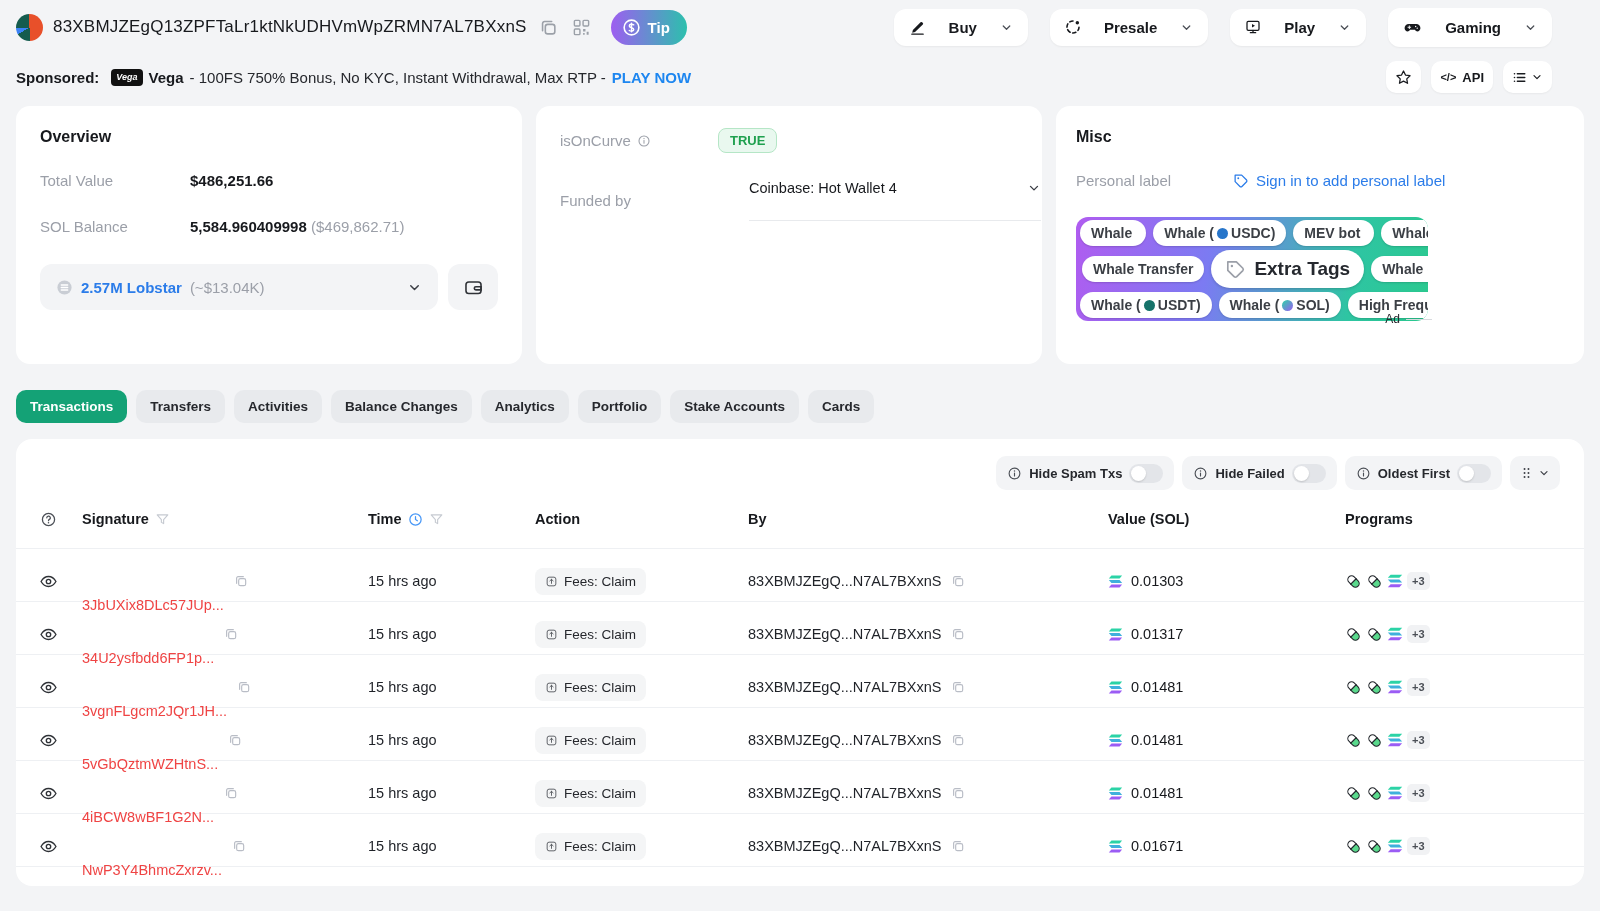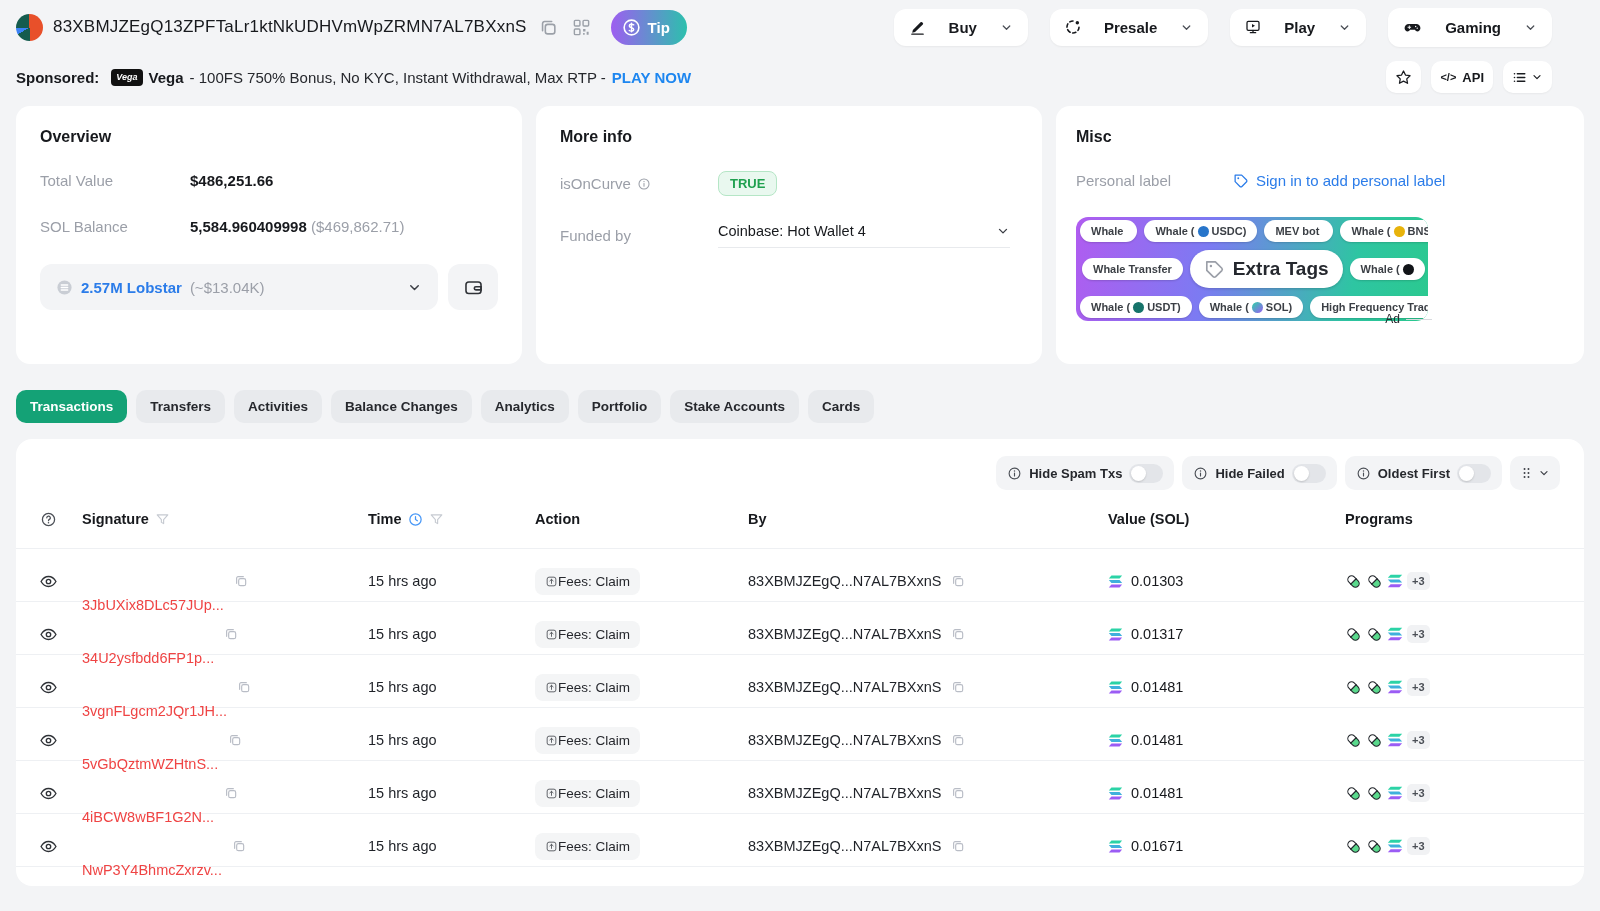--- a/index.html
+++ b/index.html
@@ -61,33 +61,33 @@
   .token-amt { color:#2b7ce9; font-weight:700; }
   .token-usd { color:#9b9fa8; }
   .token-select .chev { margin-left:auto; }
   .wallet-btn { width:50px; height:46px; background:#f3f4f6; border:none; border-radius:12px; cursor:pointer;
     display:flex; align-items:center; justify-content:center; }
 
   .link-blue { color:#2b7ce9; font-weight:500; cursor:pointer; text-decoration:none; display:flex; align-items:center; gap:7px; }
   .true-badge { display:inline-block; background:#e9f8ef; border:1px solid #b5e6c6; color:#1fa04f;
     font-weight:700; font-size:13px; border-radius:8px; padding:4px 11px; }
   .funded-select { display:flex; align-items:center; width:292px; border-bottom:1px solid #e8eaed;
-    padding-bottom:8px; cursor:pointer; background:none; border-top:none; border-left:none; border-right:none;
-    font-family:inherit; font-size:14.5px; color:#17191d; }
+    padding-bottom:24px; cursor:pointer; background:none; border-top:none; border-left:none; border-right:none;
+    font-family:inherit; font-size:14.5px; color:#17191d;margin-left:31px; }
   .funded-select .chev { margin-left:auto; }
 
   
   .ad-line { position:absolute; top:206px; right:152px; display:flex; align-items:center; gap:6px; font-size:12px; color:#26282d;text-align:right; }
   .ad-line .dash { width:26px; height:1px; background:#d7dade; }
   .tag-banner { margin-top:24px; width:352px; height:104px; border-radius:12px; overflow:hidden; cursor:pointer;
     background:linear-gradient(100deg,#b05cf0 0%,#7b7bf2 38%,#2ec5a2 78%,#2bc98f 100%);
     display:flex; flex-direction:column; justify-content:space-between; padding:3px 0 3px 4px; }
   .tb-row { display:flex; gap:7px; align-items:center; white-space:nowrap; }
   .tb-row.mid { padding-left:2px; }
-  .tag-pill { background:#fff; border-radius:999px; padding:5px 11px; font-size:11px; font-weight:700;
+  .tag-pill { background:#fff; border-radius:999px; padding:5px 11px; font-size:14px; font-weight:700;
     color:#3b3f45; display:flex; align-items:center; gap:3px; box-shadow:0 1px 2px rgba(0,0,0,.15); flex:0 0 auto; }
   .tagdot { width:11px; height:11px; border-radius:50%; display:inline-block; }
   .tag-big { background:#fff; border-radius:999px; padding:8px 14px; font-size:19px; font-weight:600; color:#25282e;
     display:flex; align-items:center; gap:8px; box-shadow:0 1px 3px rgba(0,0,0,.18); flex:0 0 auto; }
 
   
   .tabs { display:flex; gap:9px; padding:26px 16px 0 16px; }
   .tab { border:none; cursor:pointer; border-radius:10px; padding:9px 14px; font-size:13.5px; font-weight:600;
     background:#e8eaed; color:#26282d; font-family:inherit; }
   .tab.active { background:#14a276; color:#fff; font-weight:700; }
@@ -103,21 +103,21 @@
   .menu-btn { display:flex; align-items:center; gap:5px; background:#f3f4f6; border:none; cursor:pointer;
     border-radius:10px; height:34px; padding:0 10px; }
 
   .tgrid { display:grid; grid-template-columns:42px 286px 167px 213px 360px 237px 1fr; align-items:center; padding:0 24px; }
   .thead { height:58px; font-size:14.5px; font-weight:700; }
   .th { display:flex; align-items:center; gap:6px; }
   .trow { height:53px; border-top:1px solid #eef0f3; font-size:14.5px; }
   .sig-cell { display:flex; align-items:center; gap:8px; }
   .sig-link { color:#ef4444; text-decoration:none; cursor:pointer;margin-top:48px; }
   .time-cell { color:#1f2228; }
-  .action-pill { display:inline-flex; align-items:center; background:#f4f5f6; border-radius:8px;
+  .action-pill { display:inline-flex; align-items:center; gap:6px; background:#f4f5f6; border-radius:8px;
     padding:6px 10px; font-size:13.5px; color:#26282d; }
   .by-cell { display:flex; align-items:center; gap:8px; color:#1f2228; }
   .val-cell { display:flex; align-items:center; gap:8px; font-weight:500; }
   .prog-cell { display:flex; align-items:center; gap:4px; }
   .plus-badge { background:#f1f2f4; border-radius:5px; font-size:11px; color:#4b4f56; padding:3px 5px; font-weight:600; cursor:pointer; }
   .bottom-border { border-top:1px solid #eef0f3; }
 </style>
 </head>
 <body>
 
@@ -359,21 +359,20 @@
       </button>
       <button class="wallet-btn" style="color:#2f3237">
           <svg width="19" height="19" viewBox="0 0 24 24">
             <use href="#i-wallet"></use>
           </svg>
         </button>
     </div>
   </div>
 
   <div class="card card-mi">
-    <h3>More info</h3>
     <div class="crow">
       <span class="clabel">
         <span>isOnCurve</span>
         <span style="color:#9b9fa8">
             <svg width="14" height="14" viewBox="0 0 24 24">
               <use href="#i-info"></use>
             </svg>
           </span>
       </span>
       <span><span class="true-badge">TRUE</span></span>

